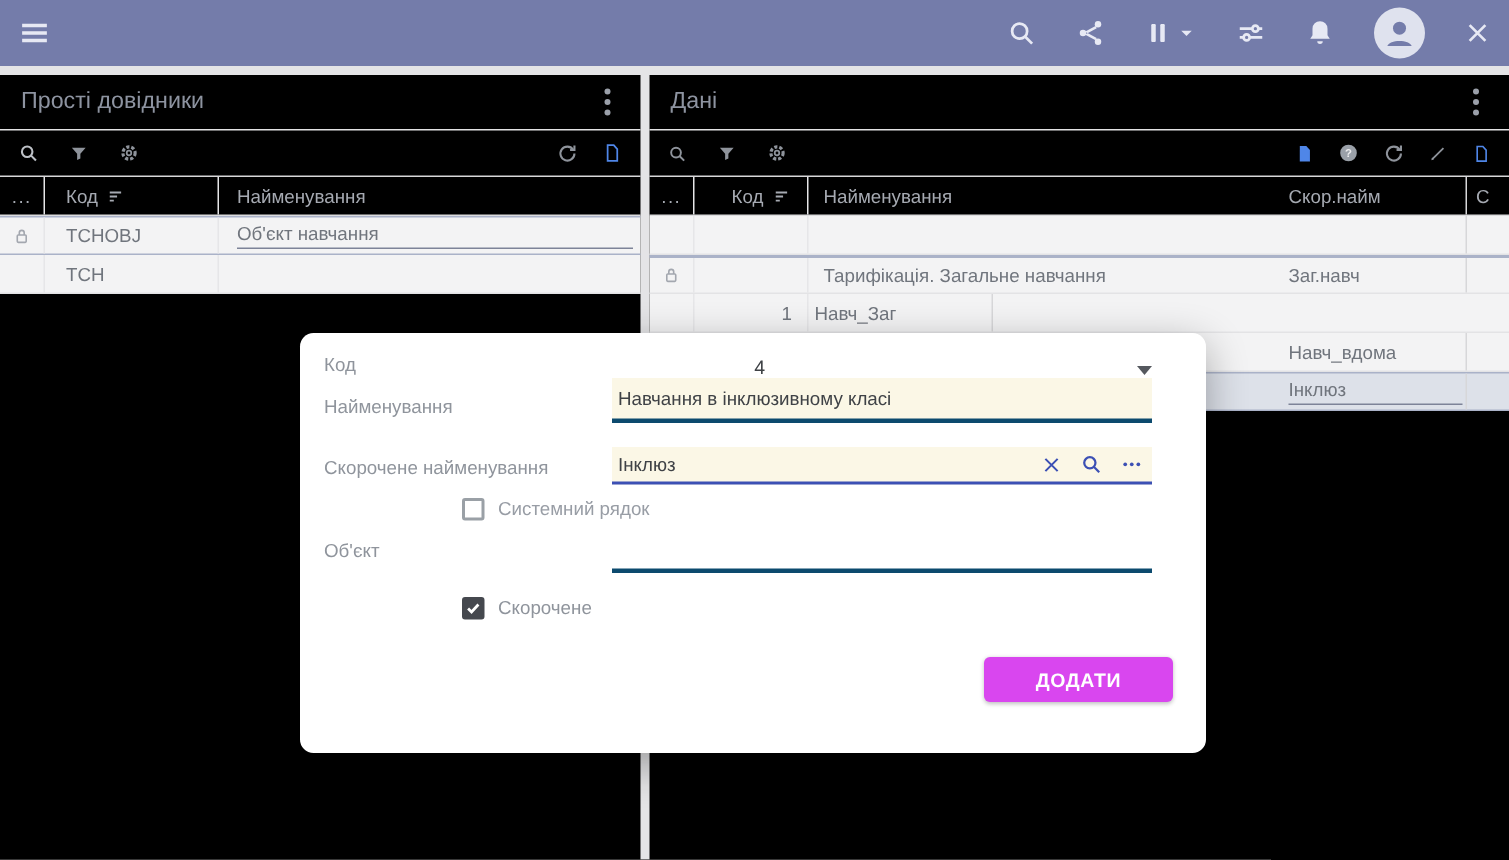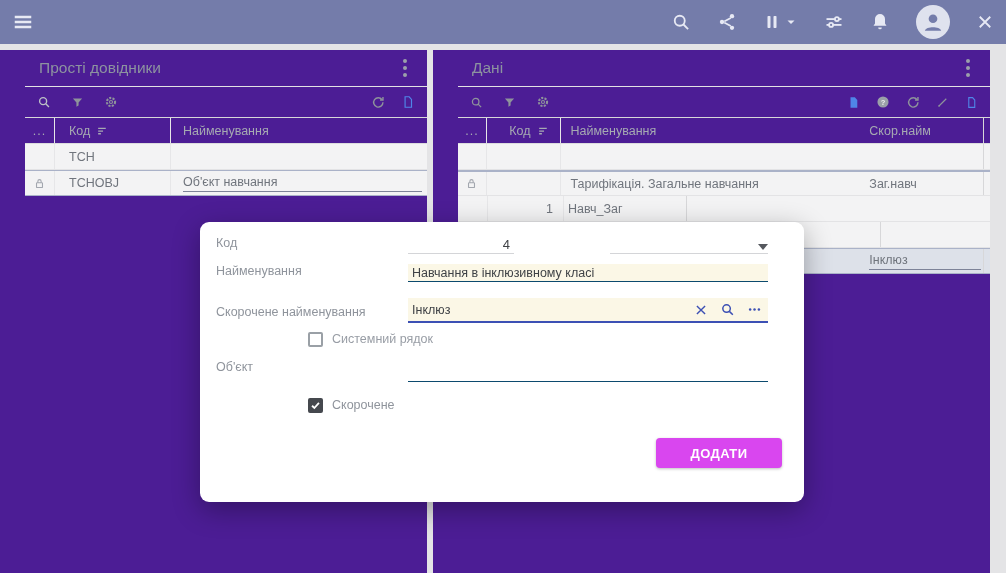--- a/index.html
+++ b/index.html
@@ -20,24 +20,24 @@
   .topbar .ic { color:#e7e9f4; cursor:pointer; }
   .topbar-right { margin-left:auto; display:flex; align-items:center; gap:26px; }
   .pause-group { display:flex; align-items:center; gap:3px; }
   .avatar {
     width:34px; height:34px; border-radius:50%; background:#dfe2ee;
     display:flex; align-items:center; justify-content:center; cursor:pointer;
   }
 
   
   .panel {
-    position:absolute; top:50px; bottom:0; background:#4c1d95;padding-left:25px;
+    position:absolute; top:50px; bottom:0; background:#000000;
   }
   .panel-left  { left:0;    width:427px; }
-  .panel-right { left:433px; right:16px; }
+  .panel-right { left:433px; right:0; }
 
   .panel-title {
     height:37px; display:flex; align-items:center; padding:0 14px;
     color:#8d93a0; font-size:15.5px; border-bottom:1px solid #e2e2e4;
   }
   .kebab { margin-left:auto; display:flex; flex-direction:column; gap:3px; padding:4px 6px; cursor:pointer; }
   .kebab i { width:4px; height:4px; border-radius:50%; background:#9ba0aa; }
 
   .toolbar {
     height:31px; display:flex; align-items:center; padding:0 12px; gap:20px;
@@ -96,21 +96,21 @@
     width:106px; border-bottom:1px solid #d4d5d8; font-size:13px; color:#3f4246;
     display:flex; justify-content:flex-end; padding:0 4px 1px 0; height:22px; align-items:flex-end;
   }
   .code-b {
     width:158px; border-bottom:1px solid #d4d5d8; height:22px;
     display:flex; justify-content:flex-end; align-items:flex-end; padding-bottom:3px; cursor:pointer;
   }
   .caret { width:0; height:0; border-left:5px solid transparent; border-right:5px solid transparent; border-top:6px solid #55585e; }
 
   .inp {
-    height:18px; background:#fbf7e6; border-bottom:1px solid #0c4a6e;
+    height:30px; background:#fbf7e6; border-bottom:3px solid #0c4a6e;
     display:flex; align-items:center; padding:0 4px; font-size:12.5px; color:#3f4246;
   }
   .name-row { margin-top:6px; height:22px; }
   .abbr-row { margin-top:6px; height:35px; }
   .abbr-inp { border-bottom:2px solid #3c50b4; height:25px; }
   .abbr-inp .grow { flex:1; }
   .abbr-icons { display:flex; align-items:center; gap:12px; color:#3c50b4; padding-right:2px; }
   .abbr-icons .ic { cursor:pointer; }
 
   .check-row { margin-top:6px; height:20px; display:flex; align-items:center; margin-left:92px; gap:9px; }
@@ -249,36 +249,36 @@
       <div class="td c-code">
         <span>Код</span>
         <span class="sort-ic">
           <svg width="13" height="13" viewBox="0 0 24 24" fill="none" stroke="currentColor" stroke-width="2.4">
               <path d="M4 8h14M4 13h9M4 18h5"></path>
             </svg>
         </span>
       </div>
       <div class="td c-name">Найменування</div>
     </div>
-    <div class="tr">
-      <div class="td c-ico"></div>
-      <div class="td c-code">TCH</div>
-      <div class="td c-name"></div>
-    </div>
     <div class="tr selected" style="background:#f3f3f4;">
       <div class="td c-ico">
         <svg width="13" height="13" viewBox="0 0 24 24" fill="none" stroke="currentColor" stroke-width="2">
             <rect x="6.5" y="10.5" width="11" height="9" rx="1.2"></rect>
             <path d="M9 10.5V7.8a3 3 0 0 1 6 0v2.7"></path>
           </svg>
       </div>
       <div class="td c-code">TCHOBJ</div>
       <div class="td c-name">
         <span class="cell-underline">Об'єкт навчання</span>
       </div>
+    </div>
+    <div class="tr">
+      <div class="td c-ico"></div>
+      <div class="td c-code">TCH</div>
+      <div class="td c-name"></div>
     </div>
   </div>
 </div>
 
 <div class="panel panel-right rp">
   <div class="panel-title">
     <span>Дані</span>
     <span class="kebab">
         <i></i>
         <i></i>
@@ -372,20 +372,21 @@
     <div class="tr">
       <div class="td c-ico"></div>
       <div class="td c-code">1</div>
       <div class="td c-abbr">Навч_Заг</div>
       <div class="td c-last"></div>
     </div>
     <div class="tr">
       <div class="td c-ico"></div>
       <div class="td c-code"></div>
       <div class="td c-name"></div>
+      <div class="td c-abbr">Навч_вдома</div>
       <div class="td c-last"></div>
     </div>
     <div class="tr selected">
       <div class="td c-ico"></div>
       <div class="td c-code"></div>
       <div class="td c-name"></div>
       <div class="td c-abbr">
         <span class="cell-underline">Інклюз</span>
       </div>
       <div class="td c-last"></div>

